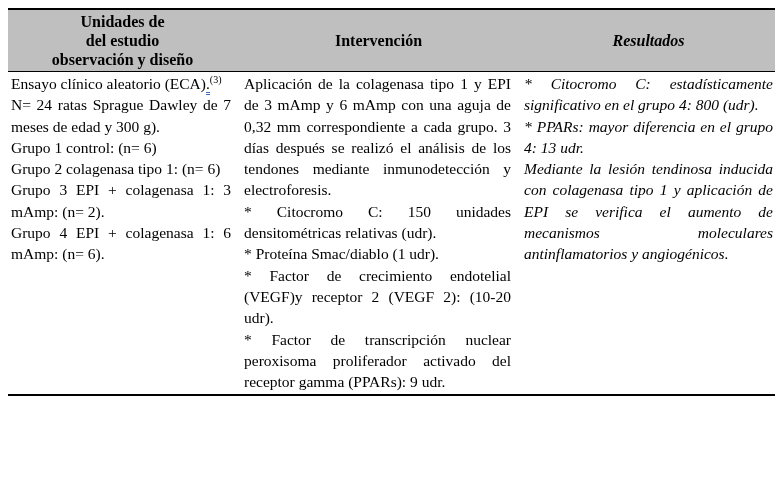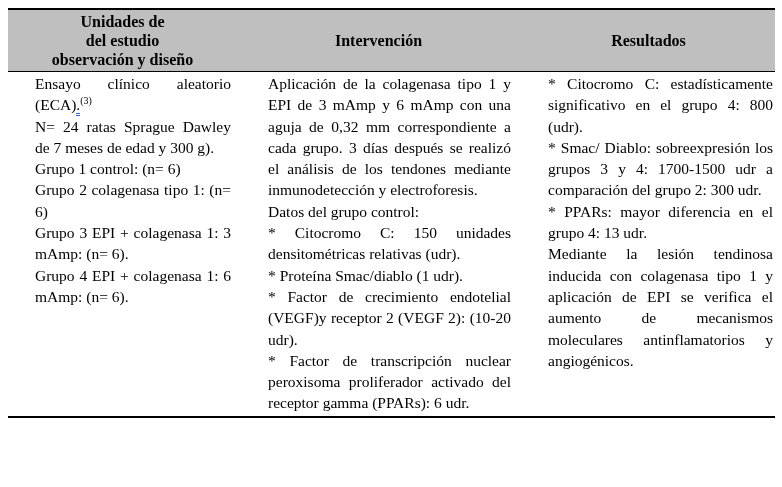--- a/index.html
+++ b/index.html
@@ -36,22 +36,22 @@
     align-items: stretch;
   }
   .body-cell {
     font-size: 15.5px;
     line-height: 21.3px;
     text-align: justify;
     padding: 1px 6px 2px 3px;
   }
   .col1 { width: 229px; font-family: Liberation Serif, serif; }
   .col2 { width: 280px; padding-left: 7px; }
-  .col3 { width: 258px; padding-left: 7px; padding-right: 2px; }
-  .body-cell p { text-align: justify; margin-left: 24px; }
+  .col3 { width: 258px; padding-left: 7px; padding-right: 2px; font-style: italic; }
+  .body-cell p { text-align: justify; }
   sup.citation {
     font-size: 10px;
     vertical-align: super;
     line-height: 0;
   }
   .grammar-mark {
     border-bottom: 3px double #3a6fc4;
     padding-bottom: 0px;
   }
 </style>
@@ -70,34 +70,32 @@
     <div class="header-cell col3">Resultados</div>
   </div>
 
   <div class="body-row">
 
     <div class="body-cell col1">
       <p><span>Ensayo clínico aleatorio (ECA)</span><span class="grammar-mark">.</span><sup class="citation">(3)</sup></p>
       <p>N= 24 ratas Sprague Dawley de 7 meses de edad y 300 g).</p>
       <p>Grupo 1 control: (n= 6)</p>
       <p>Grupo 2 colagenasa tipo 1: (n= 6)</p>
-      <p>Grupo 3 EPI + colagenasa 1: 3 mAmp: (n= 6).</p>
+      <p>Grupo 3 EPI + colagenasa 1: 3 mAmp: (n= 2).</p>
       <p>Grupo 4 EPI + colagenasa 1: 6 mAmp: (n= 6).</p>
     </div>
 
     <div class="body-cell col2">
       <p>Aplicación de la colagenasa tipo 1 y EPI de 3 mAmp y 6 mAmp con una aguja de 0,32 mm correspondiente a cada grupo. 3 días después se realizó el análisis de los tendones mediante inmunodetección y electroforesis.</p>
-      <p>Datos del grupo control:</p>
       <p>* Citocromo C: 150 unidades densitométricas relativas (udr).</p>
       <p>* Proteína Smac/diablo (1 udr).</p>
       <p>* Factor de crecimiento endotelial (VEGF)y receptor 2 (VEGF 2): (10-20 udr).</p>
-      <p>* Factor de transcripción nuclear peroxisoma proliferador activado del receptor gamma (PPARs): 6 udr.</p>
+      <p>* Factor de transcripción nuclear peroxisoma proliferador activado del receptor gamma (PPARs): 9 udr.</p>
     </div>
 
     <div class="body-cell col3">
       <p>* Citocromo C: estadísticamente significativo en el grupo 4: 800 (udr).</p>
-      <p>* Smac/ Diablo: sobreexpresión los grupos 3 y 4: 1700-1500 udr a comparación del grupo 2: 300 udr.</p>
       <p>* PPARs: mayor diferencia en el grupo 4: 13 udr.</p>
       <p>Mediante la lesión tendinosa inducida con colagenasa tipo 1 y aplicación de EPI se verifica el aumento de mecanismos moleculares antinflamatorios y angiogénicos.</p>
     </div>
 
   </div>
 </div>
 
 </body></html>

